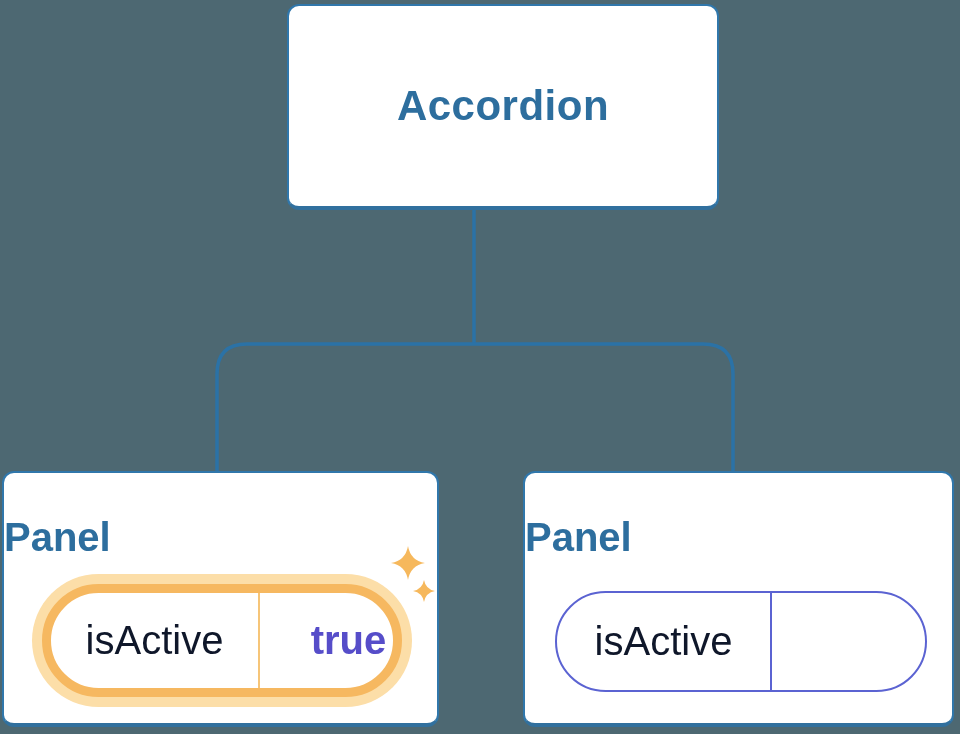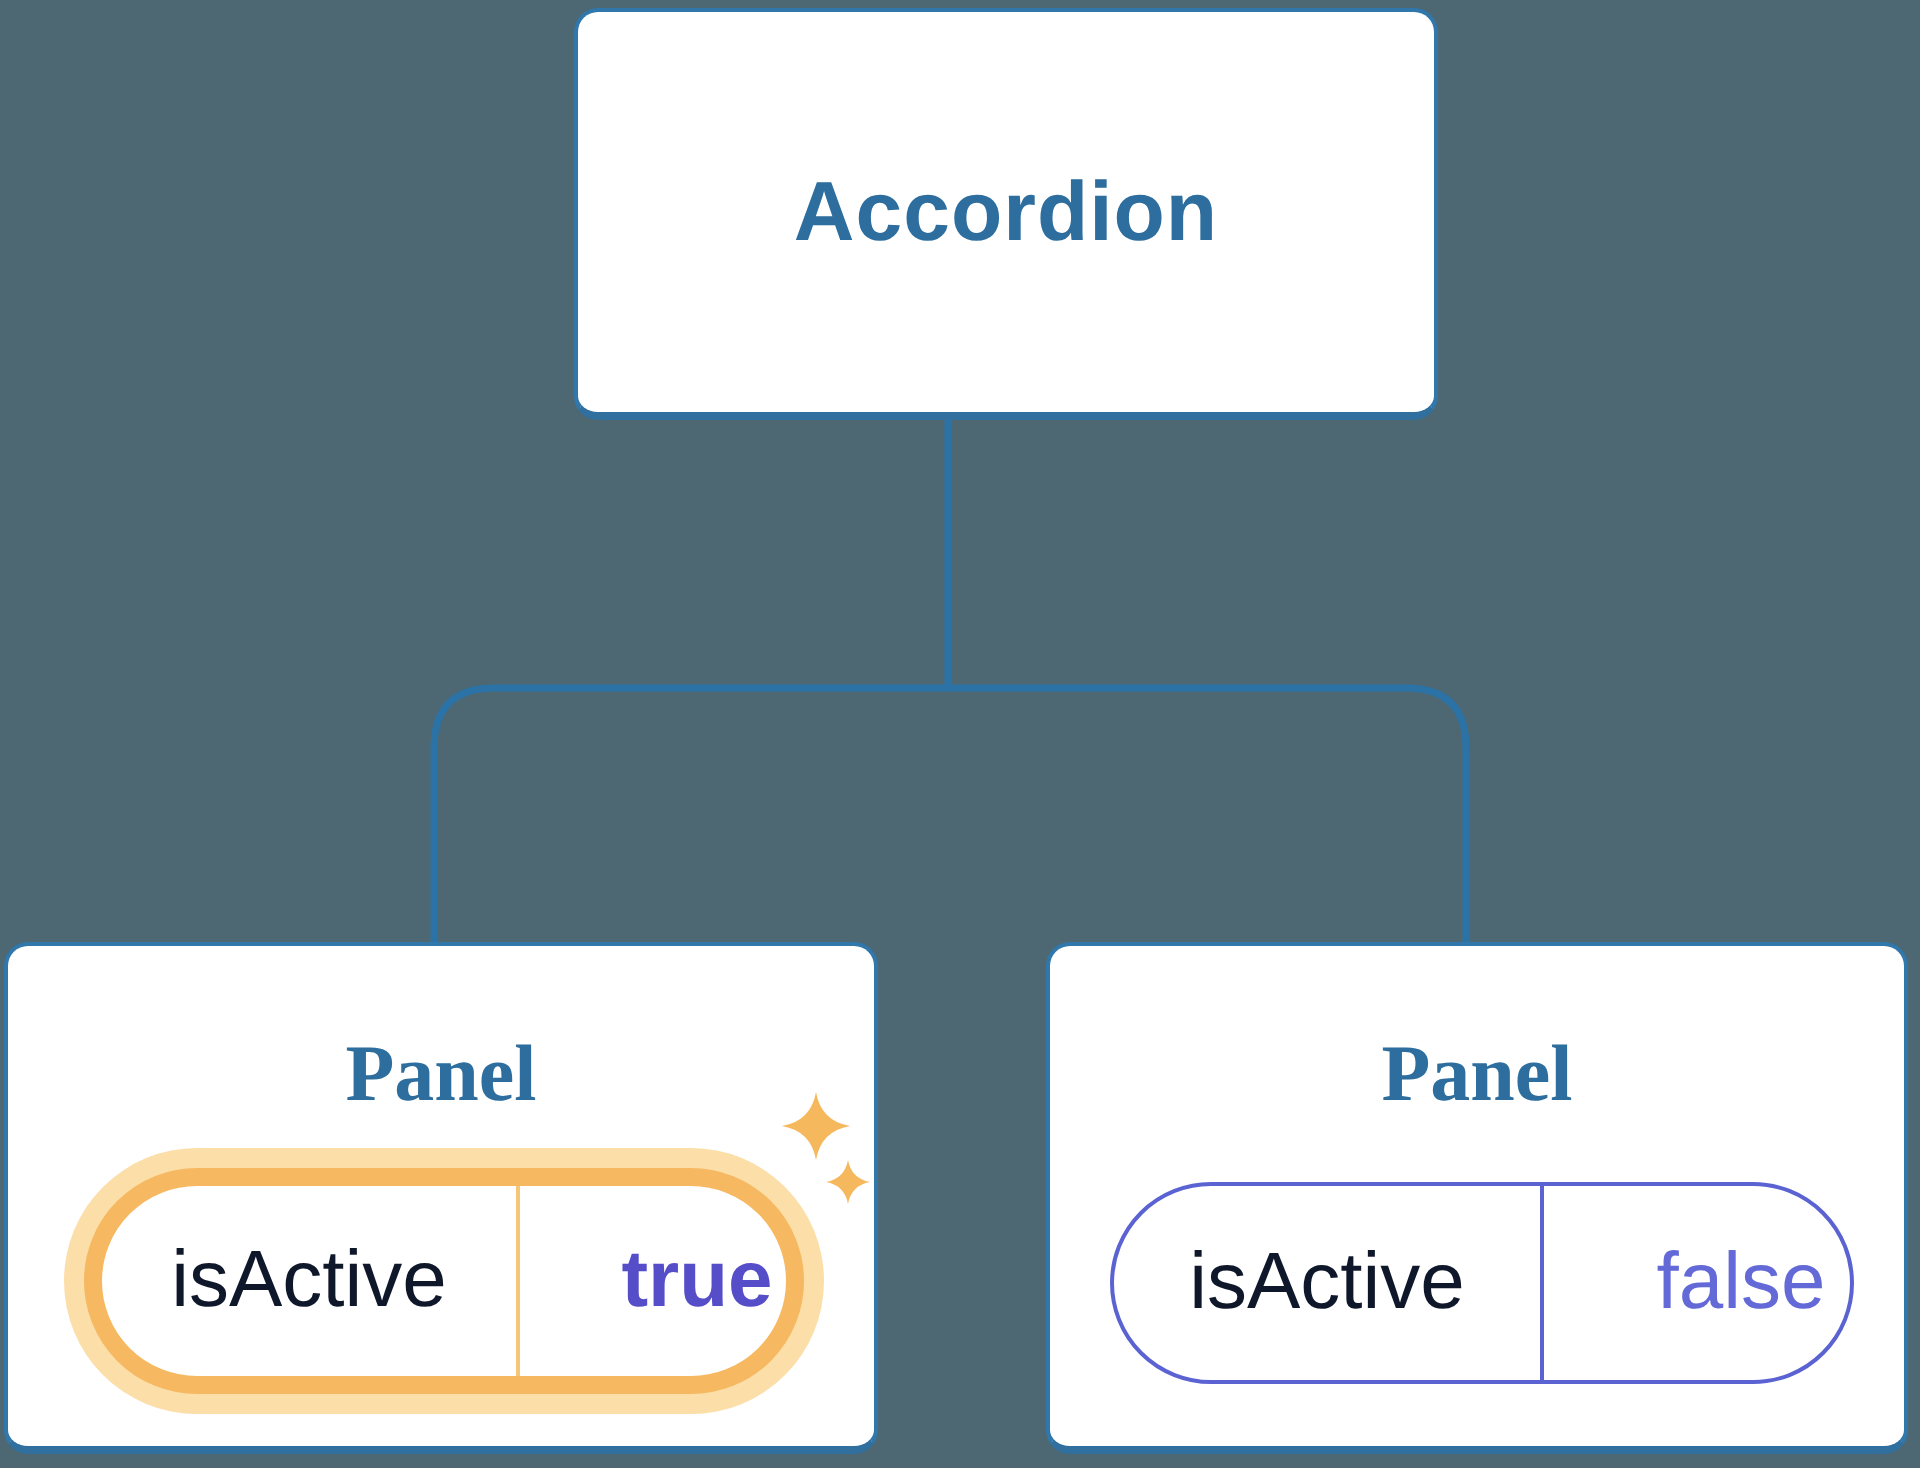--- a/index.html
+++ b/index.html
@@ -23,22 +23,21 @@
     left:256px;top:4px;width:432px;height:206px;
     display:flex;align-items:center;justify-content:center;margin-left:31px;
   }
   .root-label{
     color:#2D6E9E;font-size:42px;font-weight:600;letter-spacing:.5px;
   }
   #panel-left{left:2px;top:471px;width:437px;height:256px;}
   #panel-right{left:523px;top:471px;width:431px;height:256px;}
   .panel-title{
     position:absolute;top:42px;left:0;right:0;
-    text-align:center;
-    color:#2D6E9E;font-size:40px;font-weight:600;line-height:44px;font-family:Liberation Serif, serif;
+    color:#2D6E9E;font-size:40px;font-weight:600;line-height:44px;
   }
   .pill{
     position:absolute;
     box-sizing:border-box;
     display:flex;align-items:stretch;
     background:#ffffff;
     border-radius:999px;
     overflow:hidden;
   }
   .pill-active{
@@ -86,23 +85,20 @@
       </div>
     </div>
   </div>
 
   <div id="panel-right" class="node">
     <div class="panel-title">Panel</div>
     <div class="pill pill-idle">
       <div class="cell cell-prop">
         <span class="prop-text">isActive</span>
       </div>
-      <div class="cell cell-val">
-        <span class="val-text">false</span>
-      </div>
     </div>
   </div>
 
   <svg class="layer" width="960" height="734" viewBox="0 0 960 734">
     <path d="M408 546 Q410.5 560.5 425 563 Q410.5 565.5 408 580 Q405.5 565.5 391 563 Q405.5 560.5 408 546 Z" fill="#F6B85C"></path>
     <path d="M424 580 Q425.7 589.3 435 591 Q425.7 592.7 424 602 Q422.3 592.7 413 591 Q422.3 589.3 424 580 Z" fill="#F6B85C"></path>
   </svg>
 
 </div>
 

